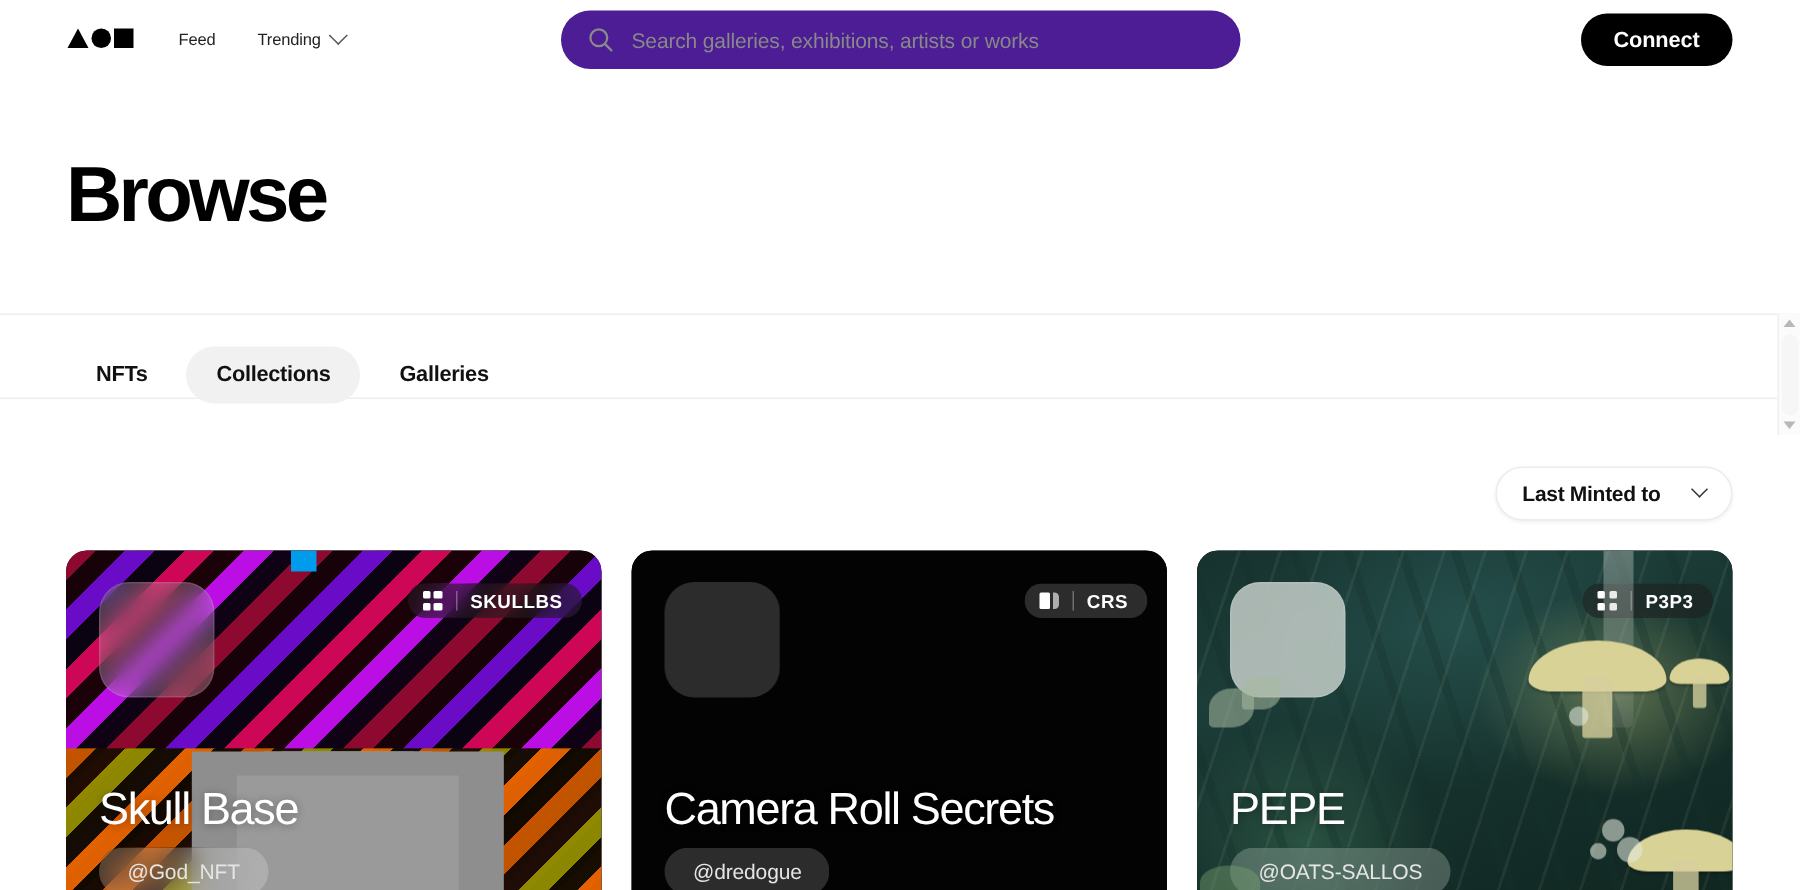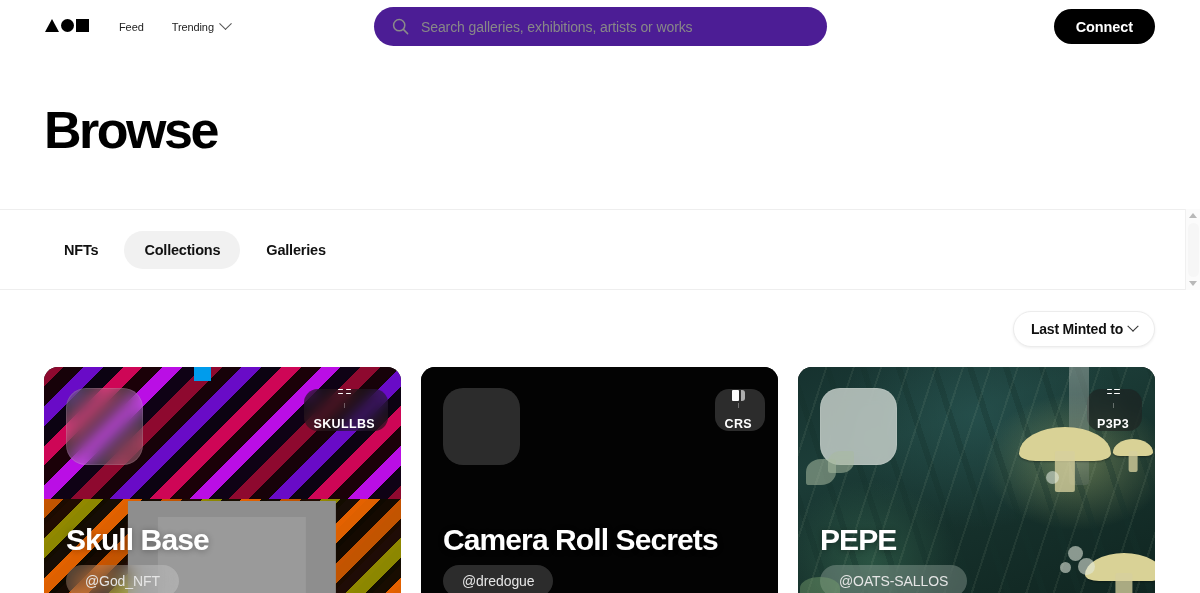--- a/index.html
+++ b/index.html
@@ -128,21 +128,21 @@
     color: #000000;
     line-height: 1;
   }
 
   
   .tabstrip-wrap {
     position: absolute;
     left: 0;
     top: 209px;
     width: 1200px;
-    height: 81px;
+    height: 57px;
     border-top: 1px solid #eeeeee;
     border-bottom: 1px solid #eeeeee;
     background: #ffffff;
   }
   .tabstrip {
     position: absolute;
     left: 44px;
     top: 0;
     height: 80px;
     display: flex;
@@ -211,21 +211,21 @@
     right: 45px;
     top: 311px;
     height: 36px;
     padding: 17px 17px;
     border-radius: 19px;
     background: #ffffff;
     border: 1px solid #ececec;
     box-shadow: 0 1px 3px rgba(0,0,0,0.07);
     display: flex;
     align-items: center;
-    gap: 6px;
+    gap: 22px;
     cursor: pointer;
     font-family: "Liberation Sans", sans-serif;
   }
   .sort-label {
     font-size: 14px;
     font-weight: 700;
     letter-spacing: -0.2px;
     color: #111111;
     white-space: nowrap;
   }
@@ -275,30 +275,29 @@
     box-shadow: none;
   }
   .card.pepe .card-avatar {
     background: rgba(226,231,226,0.72);
   }
 
   .card-badge {
     position: absolute;
     right: 13px;
     top: 22px;
-    height: 42px;
+    height: 23px;
     padding: 0 13px 0 10px;
     border-radius: 14px;
     background: rgba(30,30,30,0.55);
     backdrop-filter: blur(7px);
     display: flex;
     align-items: center;
     gap: 9px;
     cursor: pointer;
-    flex-direction: column;
   }
   .card.dark .card-badge { background: rgba(48,48,48,0.92); }
   .badge-sep {
     width: 1px;
     height: 13px;
     background: rgba(255,255,255,0.32);
   }
   .badge-text {
     font-size: 12.5px;
     font-weight: 700;
@@ -337,21 +336,21 @@
     width: 4px; height: 11px;
     background: rgba(255,255,255,0.62);
     border-radius: 0 3px 3px 0;
   }
 
   .card-title {
     position: absolute;
     left: 22px;
     bottom: 62px;
     font-size: 30px;
-    font-weight: 700;
+    font-weight: 400;
     letter-spacing: -0.9px;
     color: #ffffff;
     line-height: 1;
     text-shadow: 0 1px 6px rgba(0,0,0,0.32);
   }
 
   .card-author {
     position: absolute;
     left: 22px;
     bottom: 20px;

